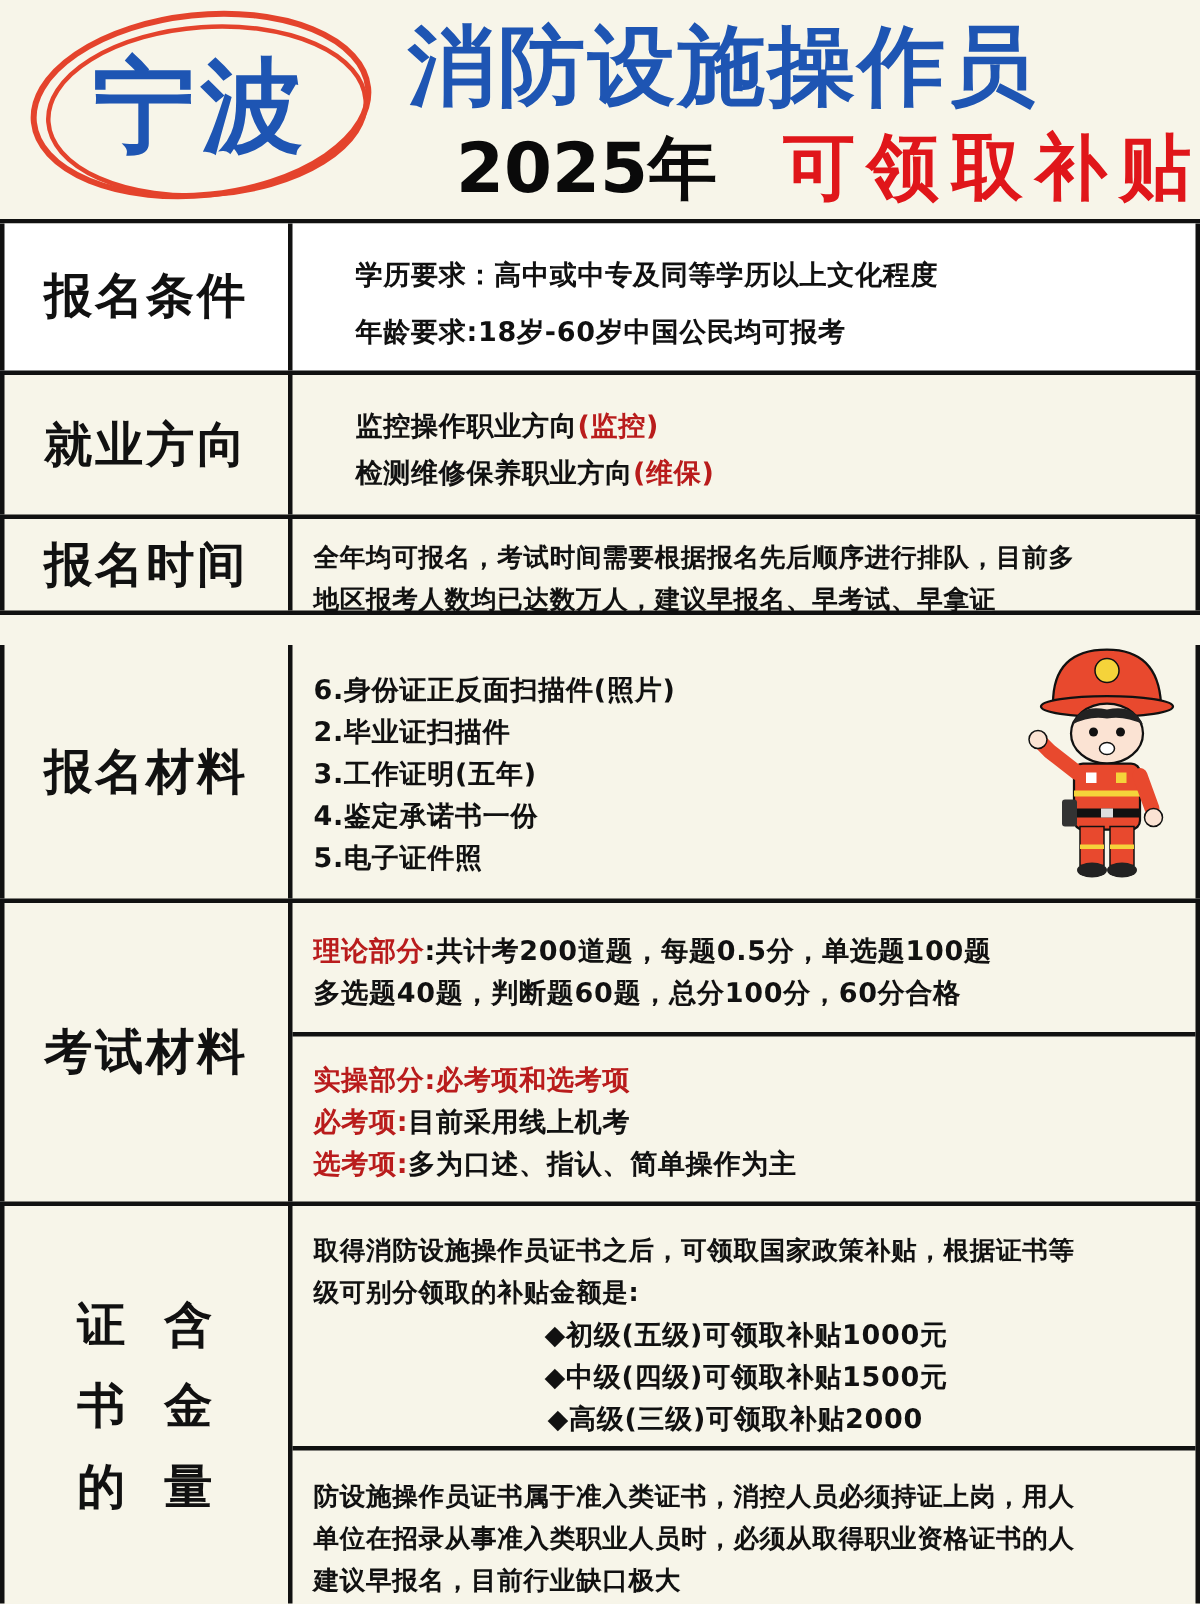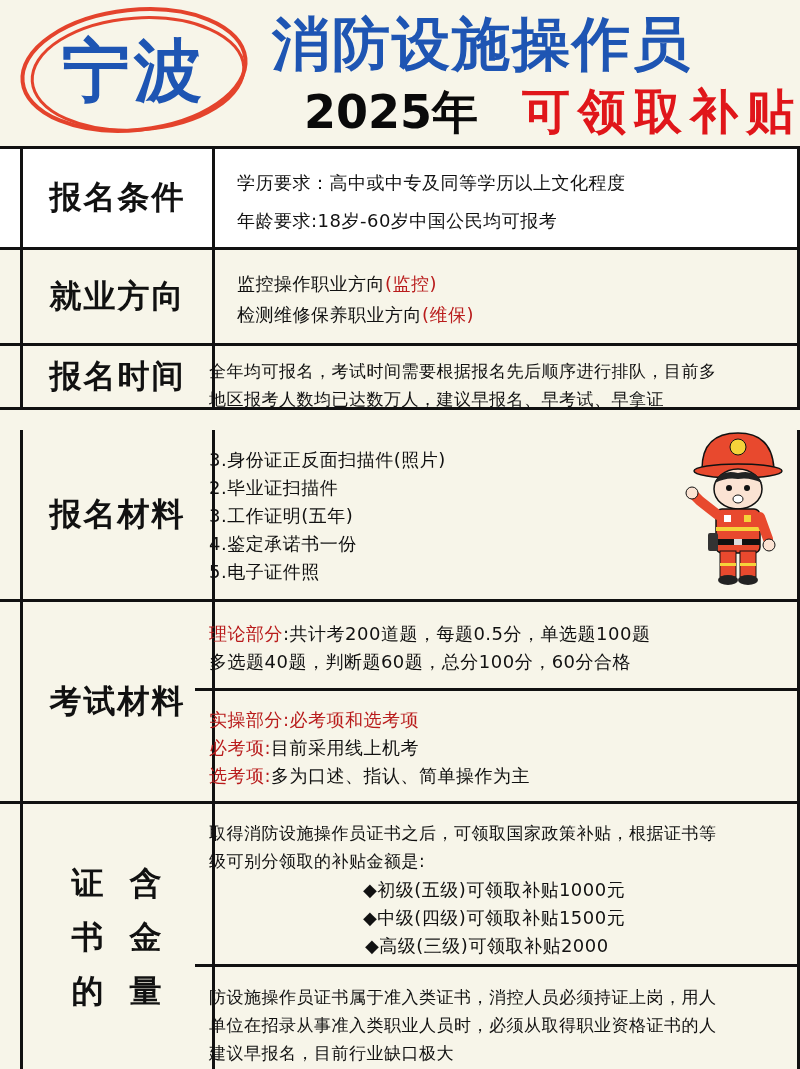--- a/index.html
+++ b/index.html
@@ -35,28 +35,28 @@
 
   .table {
     position: absolute; left: 0; top: 146px; width: 800px; height: 923px;
     border-top: 3px solid #111;
   }
   .row { position: absolute; left: 0; width: 800px; border-bottom: 3px solid #111; }
   .row .label {
     position: absolute; left: 0; top: 0; bottom: 0; width: 195px;
     border-left: 3px solid #111; border-right: 3px solid #111;
     display: flex; align-items: center; justify-content: center;
-    font-size: 32px; font-weight: bold; letter-spacing: 2px; margin-left: 20px;
+    font-size: 32px; font-weight: bold; letter-spacing: 2px;
   }
   .row .content {
     position: absolute; left: 195px; right: 0; top: 0; bottom: 0;
     border-right: 3px solid #111;
   }
   .line {
-    position: absolute; font-size: 18px; font-weight: normal; white-space: nowrap;
+    position: absolute; font-size: 18px; font-weight: bold; white-space: nowrap;
     letter-spacing: 0.5px;
   }
   .red { color: #b91c1c; }
 
   #row1 { top: 0; height: 101px; background: #ffffff; }
   #row2 { top: 101px; height: 96px; text-align: center; }
   #row3 { top: 197px; height: 64px; }
   #row4 { top: 281px; height: 172px; }
   #row5 { top: 453px; height: 202px; }
   #row6 { top: 655px; height: 268px; border-bottom: none; }
@@ -112,21 +112,21 @@
     <div class="label">报名时间</div>
     <div class="content">
       <div class="line" style="left:14px; top:14px; font-size:17px;">全年均可报名，考试时间需要根据报名先后顺序进行排队，目前多</div>
       <div class="line" style="left:14px; top:42px; font-size:17px;">地区报考人数均已达数万人，建议早报名、早考试、早拿证</div>
     </div>
   </div>
 
   <div class="row" id="row4">
     <div class="label">报名材料</div>
     <div class="content">
-      <div class="line" style="left:14px; top:18px;">3.身份证正反面扫描件(照片)</div>
+      <div class="line" style="left:14px; top:18px;">6.身份证正反面扫描件(照片)</div>
       <div class="line" style="left:14px; top:46px;">2.毕业证扫描件</div>
       <div class="line" style="left:14px; top:74px;">3.工作证明(五年)</div>
       <div class="line" style="left:14px; top:102px;">4.鉴定承诺书一份</div>
       <div class="line" style="left:14px; top:130px;">5.电子证件照</div>
     </div>
   </div>
 
   <div class="row" id="row5">
     <div class="label">考试材料</div>
     <div class="content">

